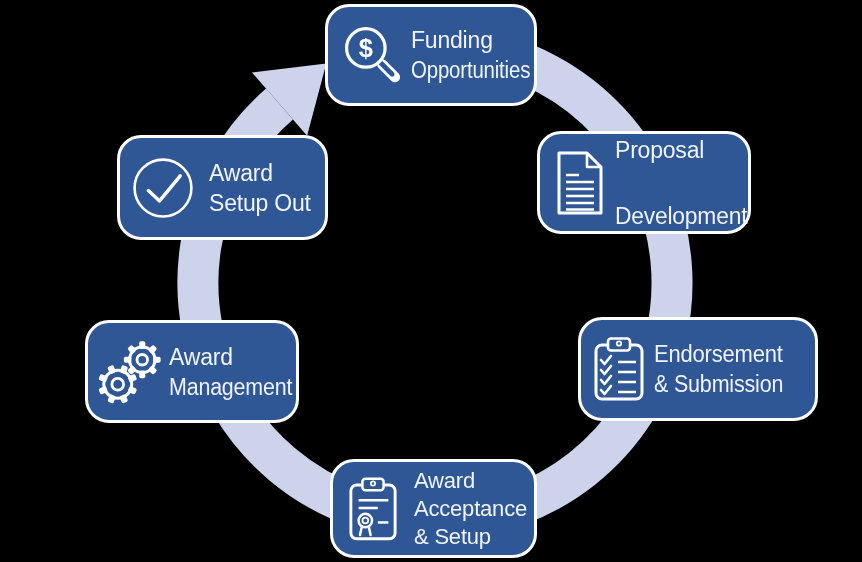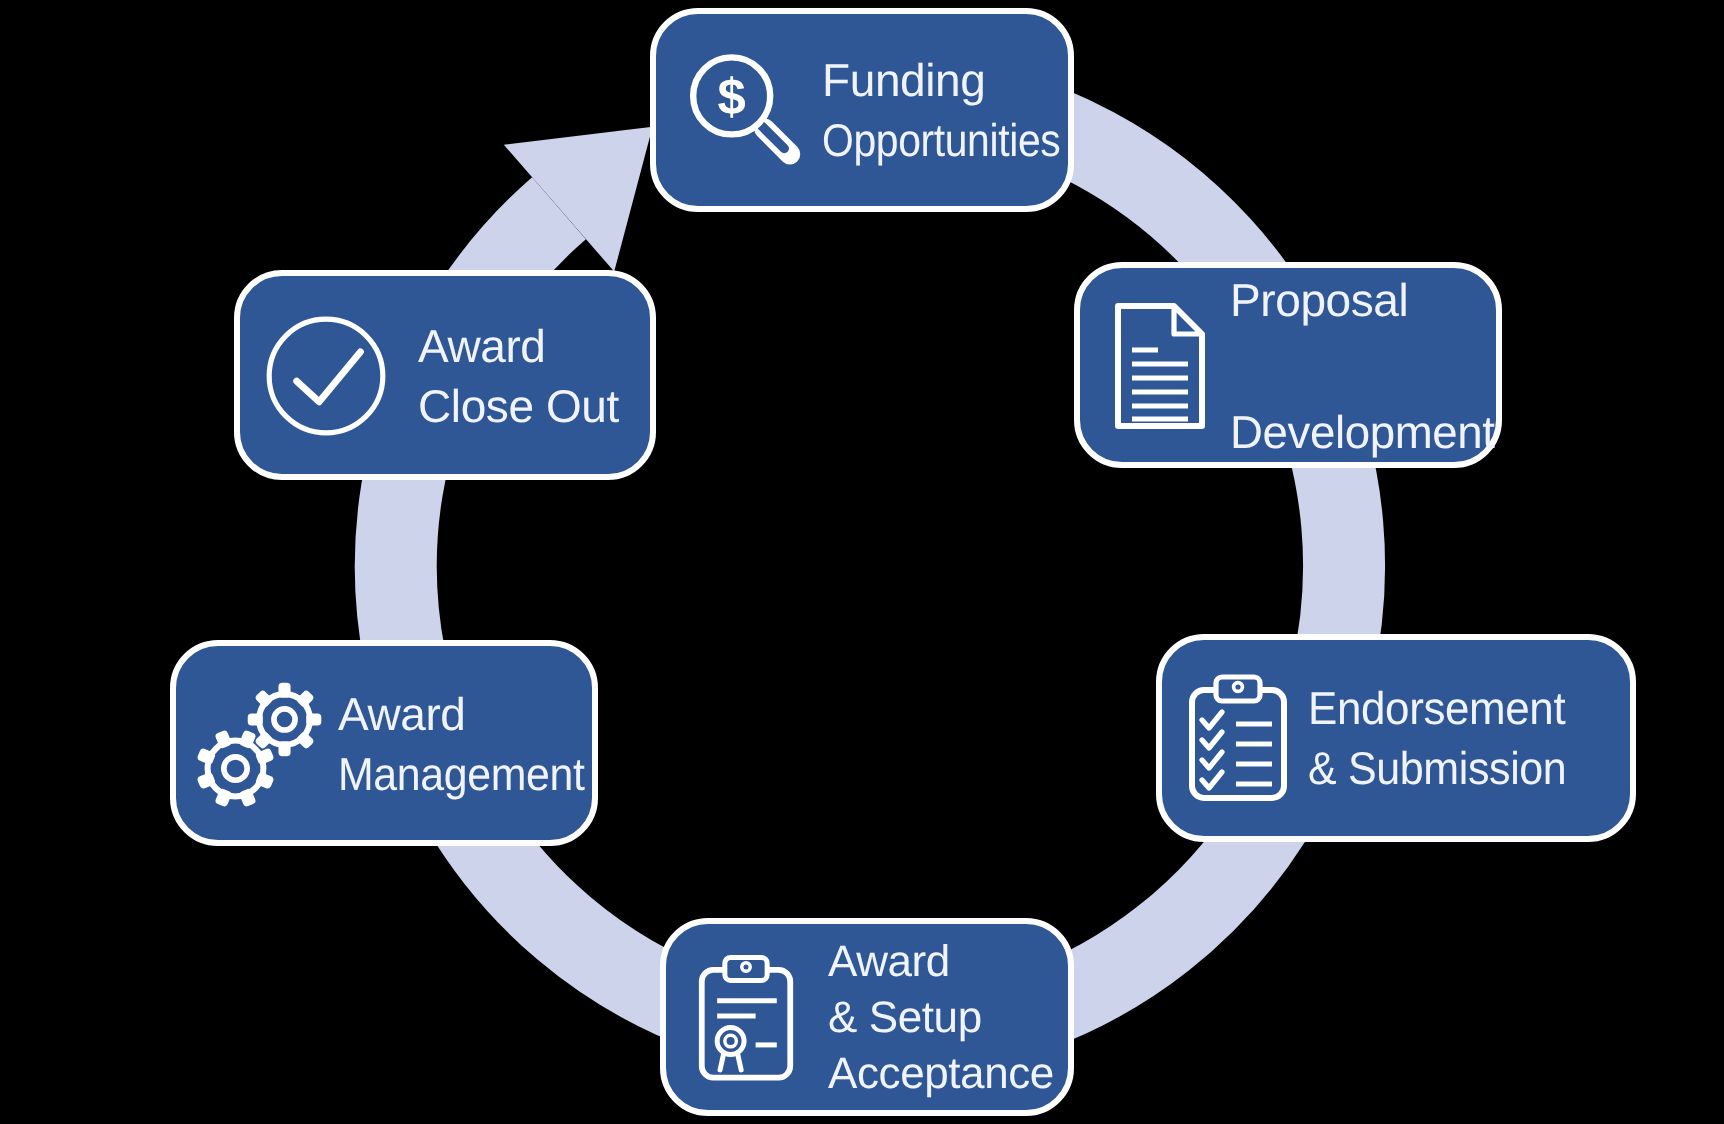--- a/index.html
+++ b/index.html
@@ -78,22 +78,22 @@
       <rect x="15" y="2.5" width="22" height="12" rx="3" fill="#2F5795" stroke="#fff" stroke-width="2.6"></rect>
       <circle cx="26" cy="7.5" r="2.2" fill="none" stroke="#fff" stroke-width="1.8"></circle>
       <path d="M11 25H42 M11 33H31" stroke="#fff" stroke-width="2.6"></path>
       <circle cx="18" cy="46" r="7" fill="none" stroke="#fff" stroke-width="2.6"></circle>
       <circle cx="18" cy="46" r="3" fill="none" stroke="#fff" stroke-width="1.8"></circle>
       <path d="M14.5 52 L12.5 61 M21.5 52 L23.5 61" stroke="#fff" stroke-width="2.6" stroke-linecap="round"></path>
       <path d="M31 48H42" stroke="#fff" stroke-width="2.6"></path>
     </svg>
     <div class="txt">
       <span class="line">Award</span>
+      <span class="line">Acceptance</span>
       <span class="line">&amp; Setup</span>
-      <span class="line">Acceptance</span>
     </div>
   </div>
 
   <div class="step s-manage">
     <svg class="icon" width="66" height="70" viewBox="0 0 70 70">
       <g transform="translate(48,22)">
         <g fill="#fff">
           <rect x="-3.2" y="-19.5" width="6.4" height="8" rx="2"></rect>
           <rect x="-3.2" y="-19.5" width="6.4" height="8" rx="2" transform="rotate(45)"></rect>
           <rect x="-3.2" y="-19.5" width="6.4" height="8" rx="2" transform="rotate(90)"></rect>
@@ -127,17 +127,17 @@
     </div>
   </div>
 
   <div class="step s-closeout">
     <svg class="icon" width="62" height="62" viewBox="0 0 72 72">
       <circle cx="36" cy="36" r="33" fill="none" stroke="#fff" stroke-width="3"></circle>
       <path d="M19 39 L32 51 L56 22" fill="none" stroke="#fff" stroke-width="4" stroke-linecap="round" stroke-linejoin="round"></path>
     </svg>
     <div class="txt">
       <span class="line">Award</span>
-      <span class="line">Close Out</span>
+      <span class="line">Setup Out</span>
     </div>
   </div>
 
 </div>
 
 </body></html>

